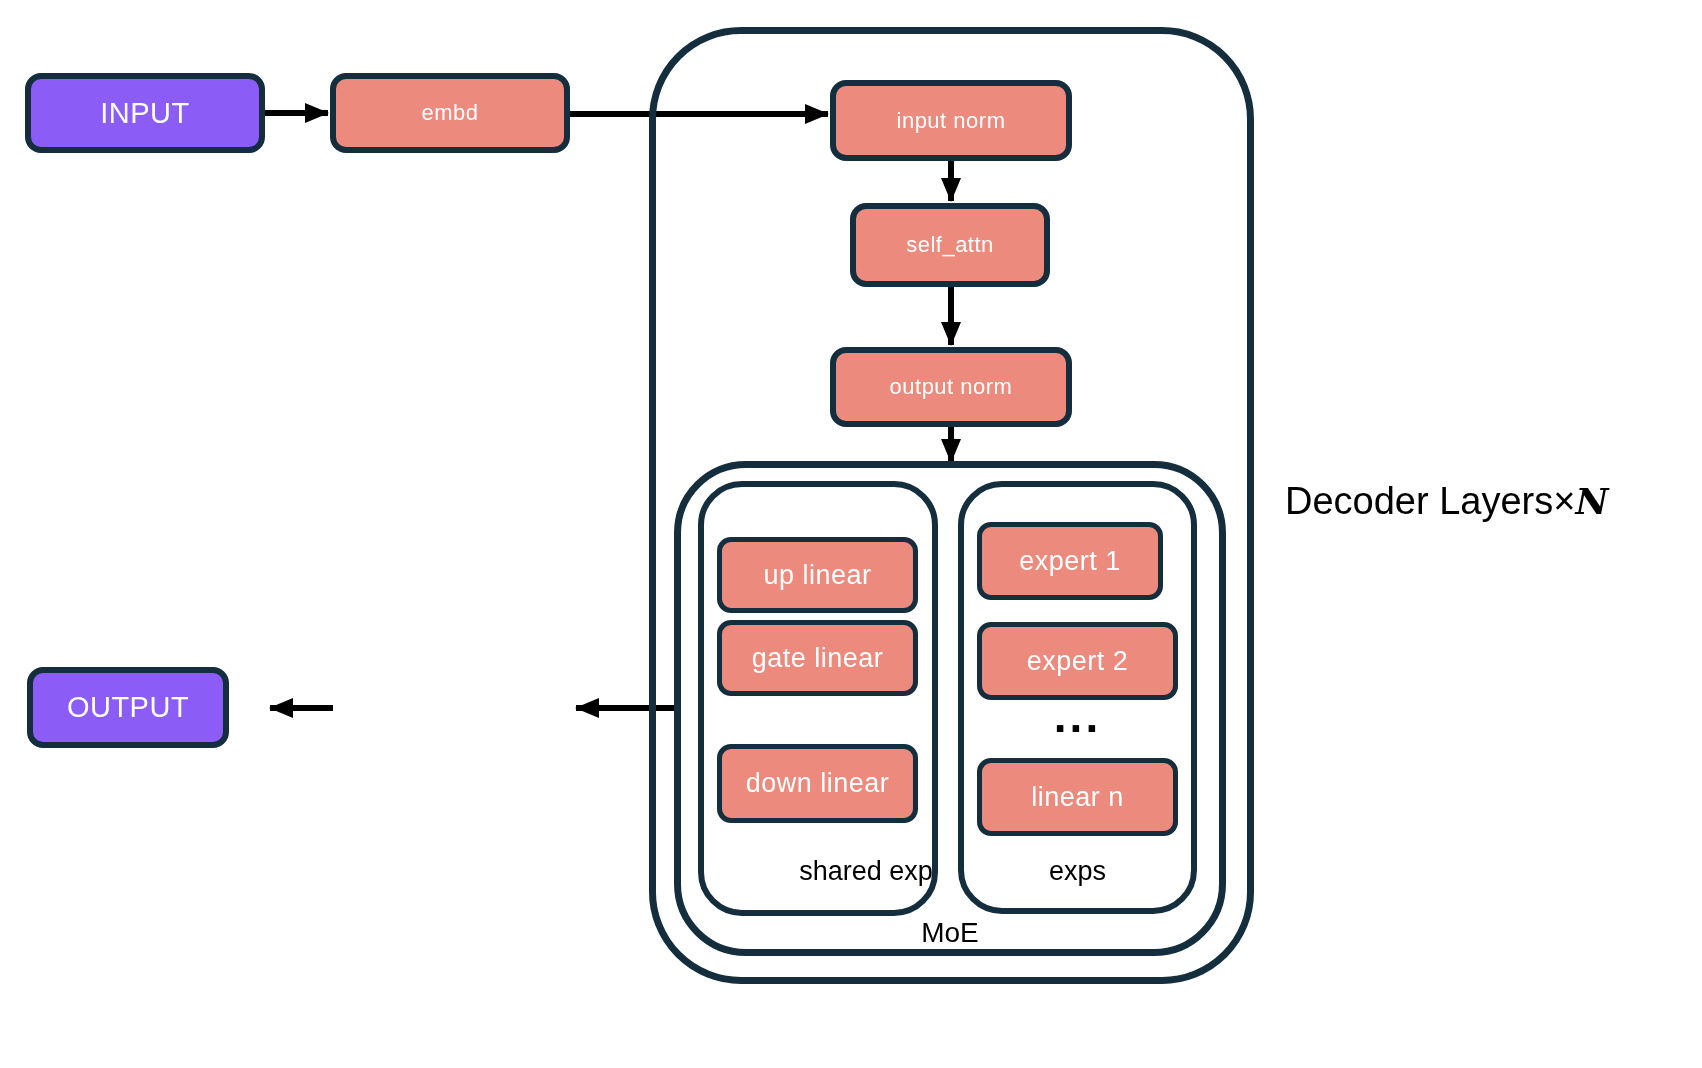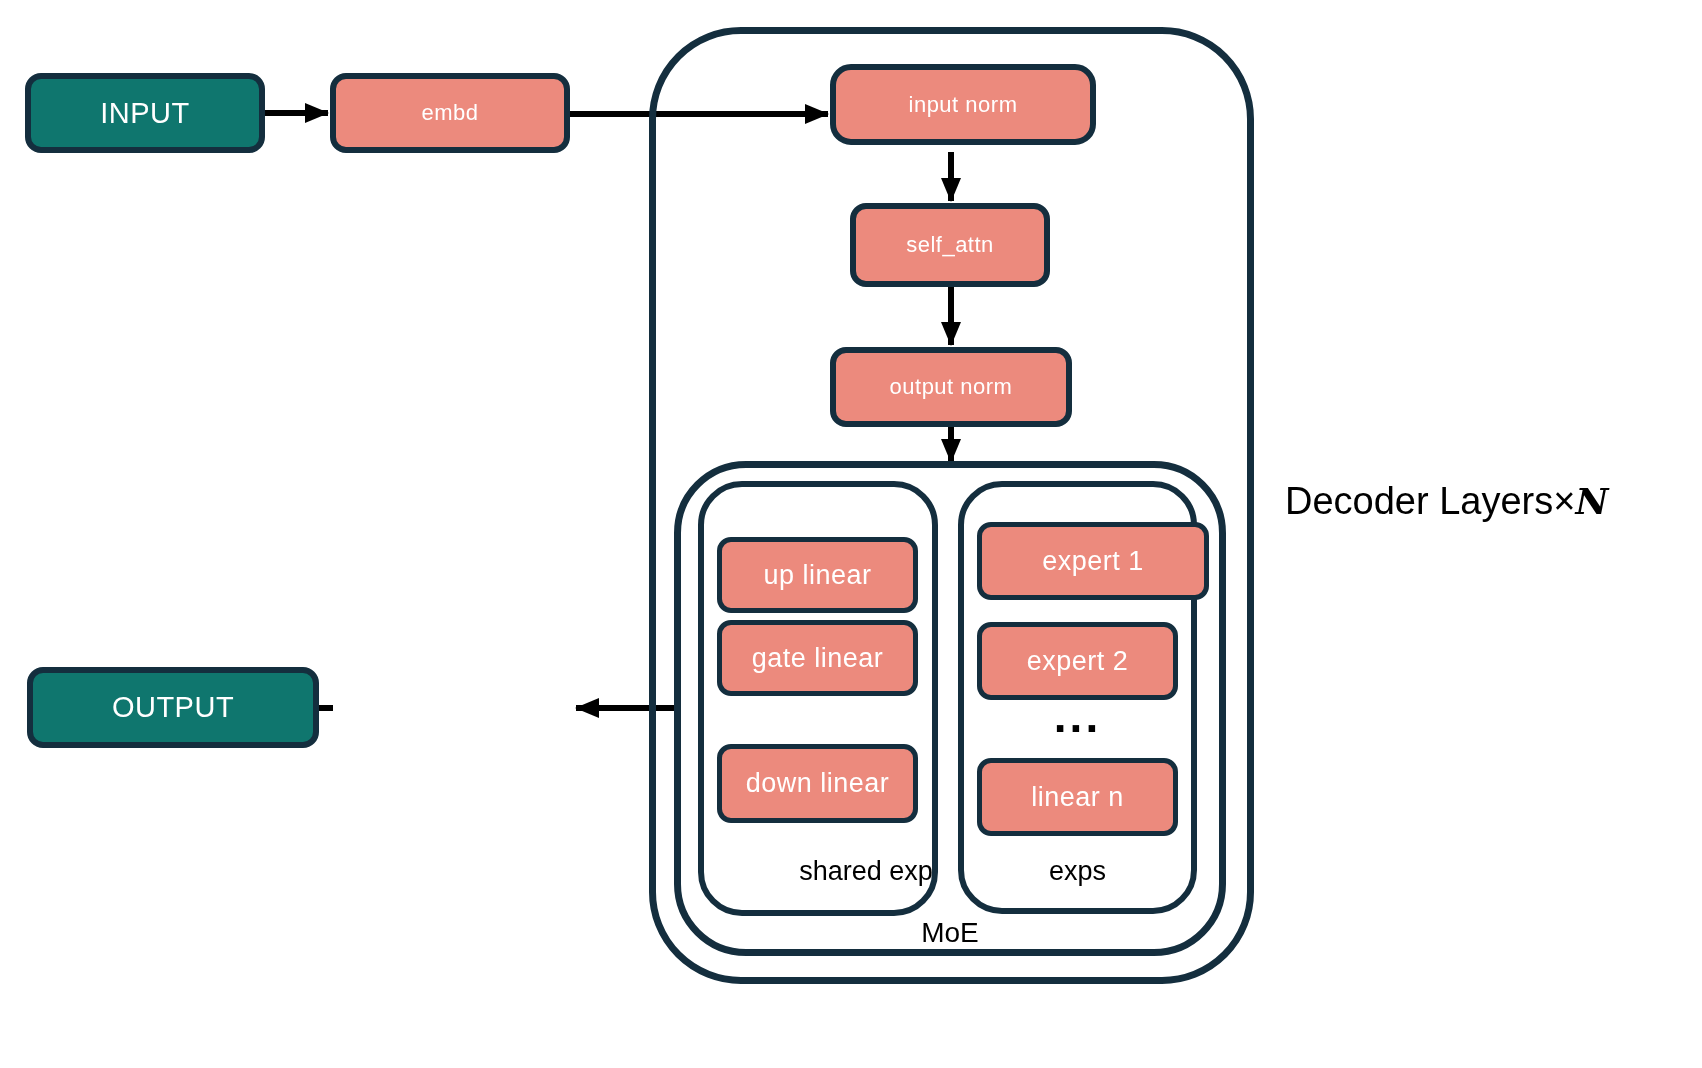--- a/index.html
+++ b/index.html
@@ -8,21 +8,21 @@
     font-family:"Liberation Sans",sans-serif;
   }
   .arrows{position:absolute;left:0;top:0;width:1702px;height:1068px;pointer-events:none;}
   .node{
     position:absolute;box-sizing:border-box;
     border:6px solid #142e3e;border-radius:16px;
     display:flex;align-items:center;justify-content:center;
     color:#ffffff;font-size:22px;letter-spacing:.5px;
   }
   .salmon{background:#ec8a7d;}
-  .io{background:#0f766e;font-size:29px;}
+  .io{background:#8b5cf6;font-size:29px;}
   .small{border-width:5px;border-radius:14px;font-size:27px;}
   .container{
     position:absolute;box-sizing:border-box;background:transparent;
     border:7px solid #142e3e;
   }
   .outer{left:649px;top:27px;width:605px;height:957px;border-radius:92px;}
   .moe{left:674px;top:461px;width:552px;height:495px;border-radius:72px;}
   .subgroup{left:698px;top:481px;width:240px;height:435px;border-radius:44px;border-width:6px;}
   .subgroup.exps{left:958px;width:239px;height:433px;}
   .grouplabel{
@@ -60,32 +60,32 @@
     <line x1="680" y1="708" x2="576" y2="708" stroke="#000" stroke-width="6" marker-end="url(#ah)"></line>
     <line x1="333" y1="708" x2="270" y2="708" stroke="#000" stroke-width="6" marker-end="url(#ah)"></line>
   </svg>
 
   <div class="container outer"></div>
   <div class="container moe"></div>
   <div class="container subgroup"></div>
   <div class="container subgroup exps"></div>
 
   <div class="node io" style="left:25px;top:73px;width:240px;height:80px;">INPUT</div>
-  <div class="node io" style="left:27px;top:667px;width:292px;height:81px;">OUTPUT</div>
+  <div class="node io" style="left:27px;top:667px;width:202px;height:81px;">OUTPUT</div>
 
   <div class="node salmon" style="left:330px;top:73px;width:240px;height:80px;">embd</div>
-  <div class="node salmon" style="left:830px;top:64px;width:266px;height:81px;border-radius:21px;">input norm</div>
+  <div class="node salmon" style="left:830px;top:80px;width:242px;height:81px;">input norm</div>
   <div class="node salmon" style="left:850px;top:203px;width:200px;height:84px;">self_attn</div>
   <div class="node salmon" style="left:830px;top:347px;width:242px;height:80px;">output norm</div>
 
   <div class="node salmon small" style="left:717px;top:537px;width:201px;height:76px;">up linear</div>
   <div class="node salmon small" style="left:717px;top:620px;width:201px;height:76px;">gate linear</div>
   <div class="node salmon small" style="left:717px;top:744px;width:201px;height:79px;">down linear</div>
 
-  <div class="node salmon small" style="left:977px;top:522px;width:232px;height:78px;">expert 1</div>
+  <div class="node salmon small" style="left:977px;top:522px;width:186px;height:78px;">expert 1</div>
   <div class="node salmon small" style="left:977px;top:622px;width:201px;height:78px;">expert 2</div>
   <div class="dots">...</div>
   <div class="node salmon small" style="left:977px;top:758px;width:201px;height:78px;">linear n</div>
 
   <div class="grouplabel" style="left:698px;top:856px;width:240px;margin-left:48px;">shared exp</div>
   <div class="grouplabel" style="left:958px;top:856px;width:239px;">exps</div>
   <div class="grouplabel" style="left:674px;top:917px;width:552px;font-size:28px;">MoE</div>
 
   <div class="decoder-label">
     <span>Decoder Layers</span><span>×</span><span class="nvar">N</span>

